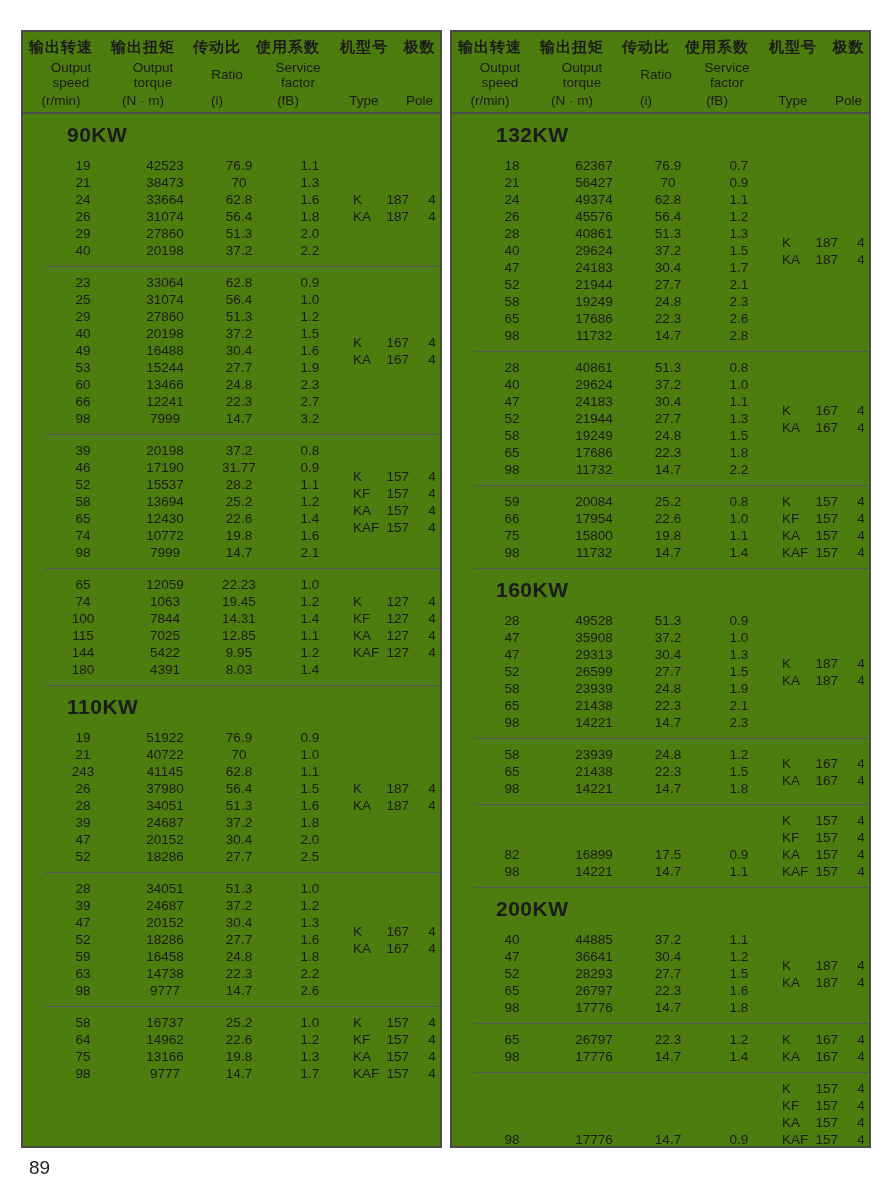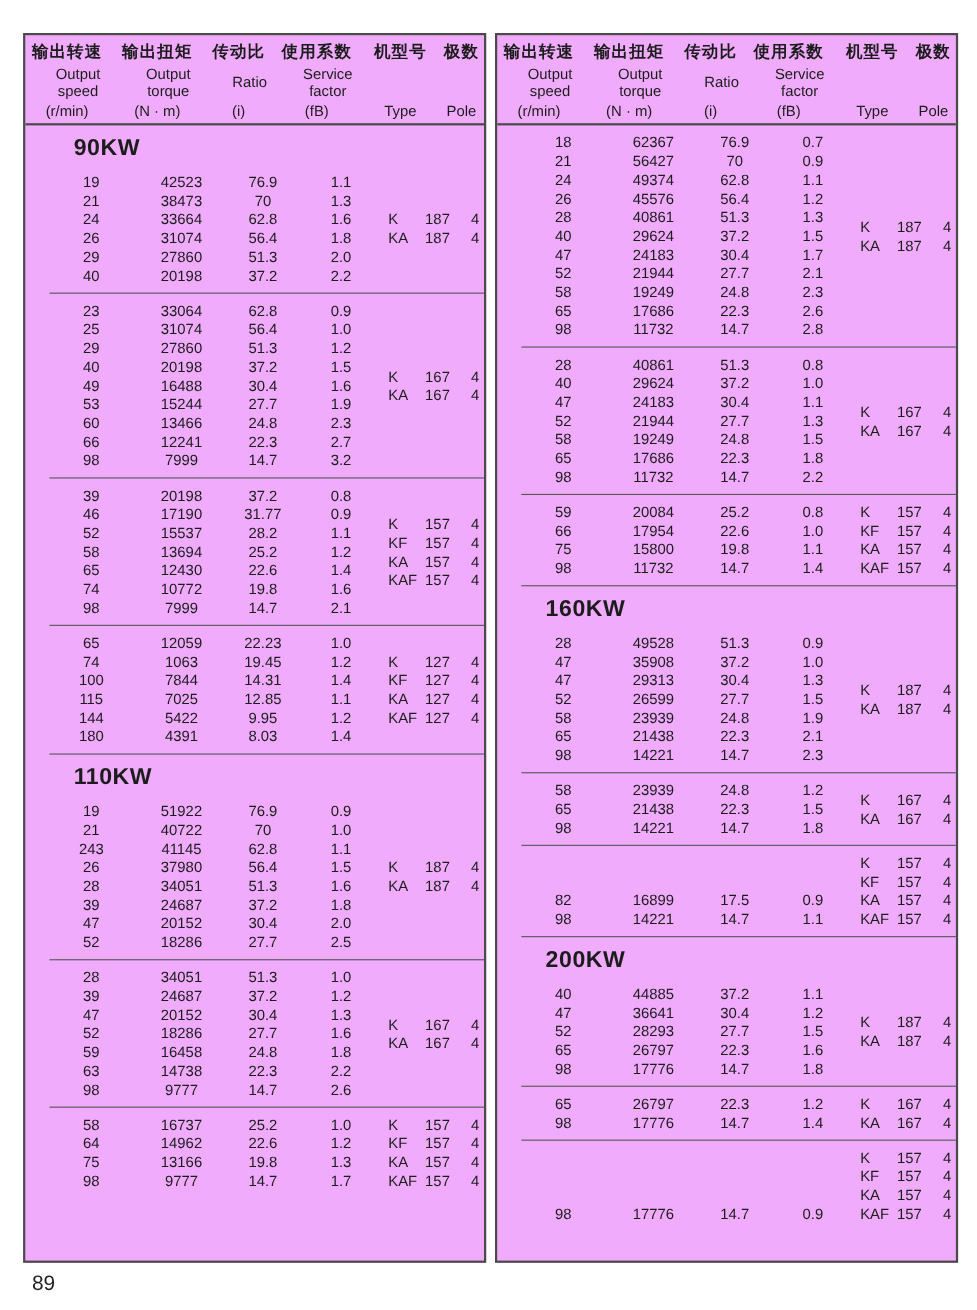--- a/index.html
+++ b/index.html
@@ -11,21 +11,21 @@
     -webkit-font-smoothing:antialiased;
   }
   .page { position:relative; width:888px; height:1191px; overflow:hidden; }
   .tables { position:absolute; left:21px; top:30px; display:flex; gap:8px; }
   .box {
     width:421px; height:1118px;
     border:2px solid #4a4a4a;
     box-sizing:border-box;
     display:flex; flex-direction:column;
     overflow:hidden;
-    background:#f0abfc;
+    background:#4d7c0f;
   }
   
   .thead {
     display:grid;
     grid-template-columns:76px 88px 60px 82px 70px 41px;
     border-bottom:2px solid #4a4a4a;
     padding:6px 0 4px 0;
   }
   .th {
     display:flex; flex-direction:column; justify-content:space-between;
@@ -611,20 +611,21 @@
           <span class="unit">Type</span>
         </div>
         <div class="th">
           <span class="zh">极数</span>
           <span class="en"></span>
           <span class="unit">Pole</span>
         </div>
       </div>
       <div class="tbody" id="right-body">
           <section class="section">
+            <h2 class="section-title">132KW</h2>
             <div class="block">
               <div class="rows">
                 <div class="row">
                   <span class="cell">18</span>
                   <span class="cell">62367</span>
                   <span class="cell">76.9</span>
                   <span class="cell">0.7</span>
                 </div>
                 <div class="row">
                   <span class="cell">21</span>

